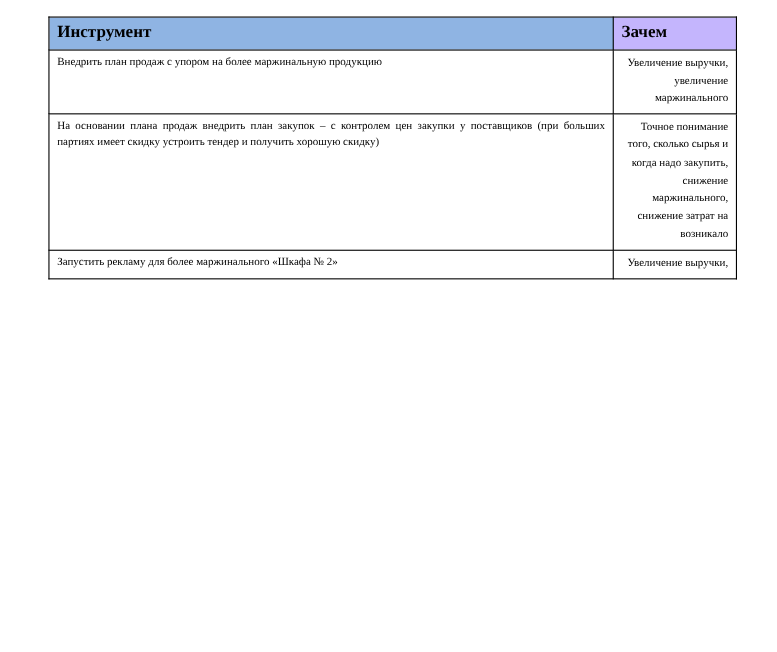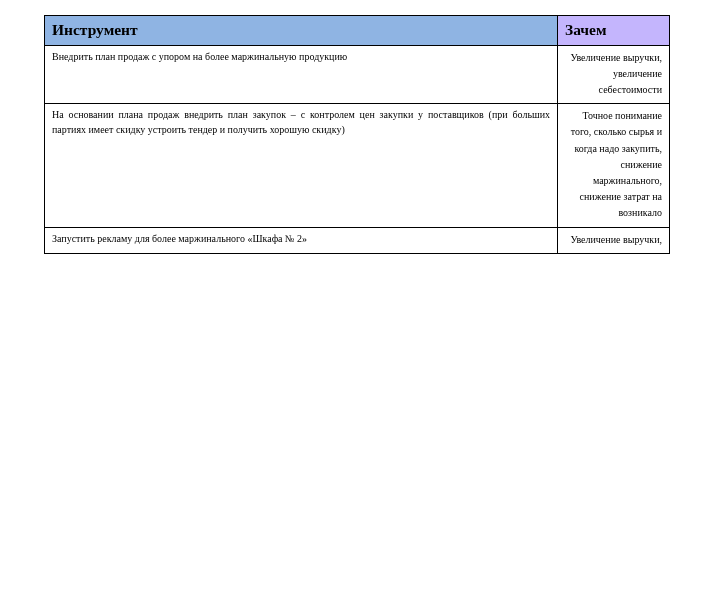--- a/index.html
+++ b/index.html
@@ -90,21 +90,21 @@
         <tr>
           <th style="background: rgb(143, 180, 227); border-color: rgb(0, 0, 0);">Инструмент</th>
           <th style="background: #c4b5fd; border-color: rgb(0, 0, 0);">Зачем</th>
         </tr>
       </thead>
       <tbody id="table-body">
           <tr>
             <td class="cell-tool" style="border-color: rgb(0, 0, 0);">Внедрить план продаж с упором на более маржинальную продукцию</td>
             <td class="cell-why" style="border-color: rgb(0, 0, 0);">
               <span class="line">Увеличение выручки,</span>
-              <span class="line">увеличение себестоимости</span>
+              <span class="line">увеличение маржинального</span>
             </td>
           </tr>
           <tr>
             <td class="cell-tool" style="border-color: rgb(0, 0, 0);">На основании плана продаж внедрить план закупок – с контролем цен закупки у поставщиков (при больших партиях имеет скидку устроить тендер и получить хорошую скидку)</td>
             <td class="cell-why" style="border-color: rgb(0, 0, 0);">
               <span class="line">Точное понимание того, сколько сырья и когда надо закупить,</span>
               <span class="line">снижение маржинального,</span>
               <span class="line">снижение затрат на возникало</span>
             </td>
           </tr>

